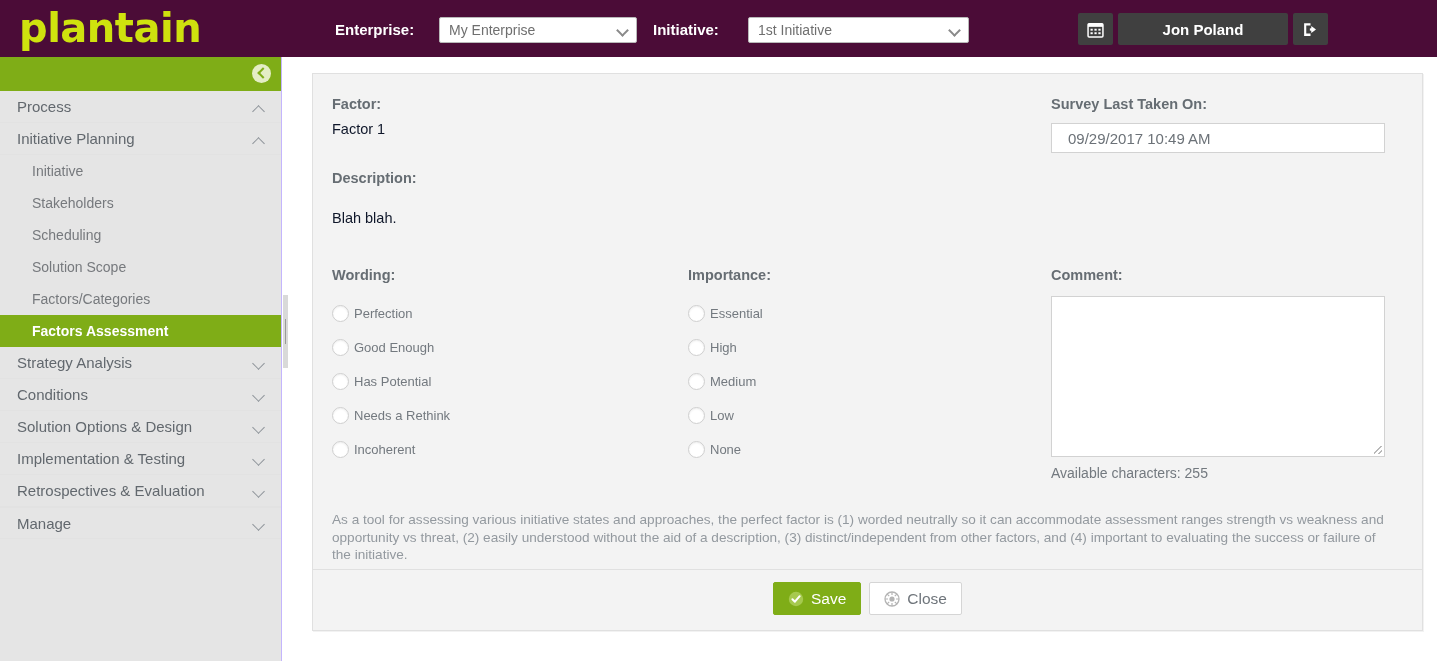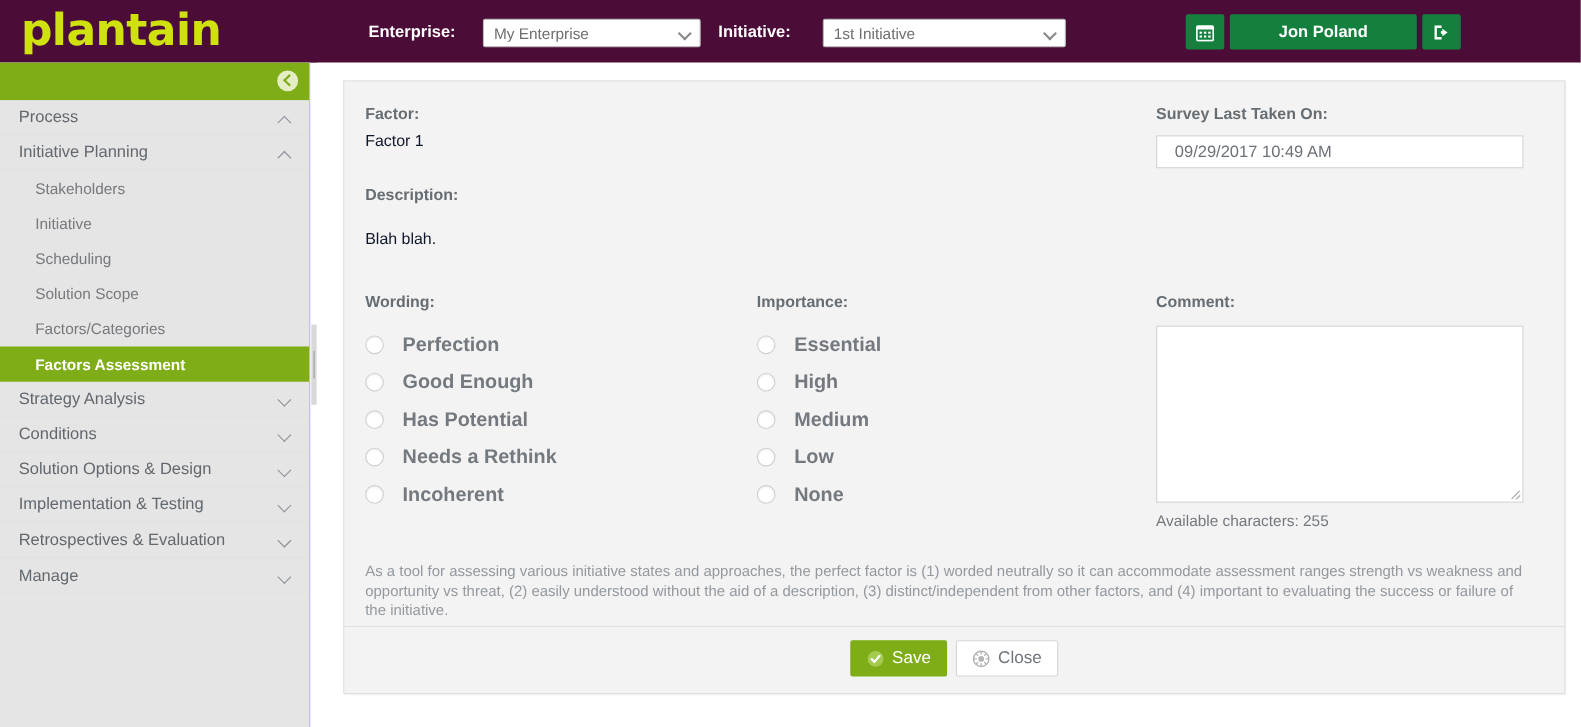--- a/index.html
+++ b/index.html
@@ -75,21 +75,21 @@
     width: 7px; height: 7px;
     border-right: 2px solid #8a8a8a;
     border-bottom: 2px solid #8a8a8a;
     transform: rotate(45deg);
   }
   #sel-enterprise { left: 439px; width: 198px; }
   #sel-initiative { left: 748px; width: 221px; }
 
   .tb-btn {
     position: absolute;
-    background: #15803d;
+    background: #404040;
     top: 13px;
     height: 32px;
     border: 0;
     border-radius: 2px;
     color: #ffffff;
     display: flex;
     align-items: center;
     justify-content: center;
     cursor: pointer;
     box-sizing: border-box;
@@ -269,24 +269,23 @@
   }
   .radio-dot {
     width: 15px; height: 15px;
     border-radius: 50%;
     background: #ffffff;
     border: 1px solid #cfcfcf;
     box-shadow: inset 0 1px 2px rgba(0,0,0,0.07);
     flex: 0 0 15px;
   }
   .radio-row .rlabel {
-    margin-left: 17px;
+    margin-left: 5px;
     color: #73797f;
-    font-size: 18px;
-    font-weight: bold;
+    font-size: 13px;
   }
 
   #blk-comment { position: absolute; left: 738px; top: 193px; }
   #blk-comment .fld-label { display: block; margin-bottom: 13px; }
   #comment-box {
     width: 334px;
     height: 161px;
     background: #ffffff;
     border: 1px solid #d2d2d2;
     box-sizing: border-box;
@@ -401,22 +400,22 @@
 
 <div id="sidebar">
   <div id="sidebar-head">
     <div id="collapse-btn">
       <span></span>
     </div>
   </div>
   <div id="sidebar-list">
       <div class="nav-group open"><span>Process</span><span class="caret"></span></div>
       <div class="nav-group open"><span>Initiative Planning</span><span class="caret"></span></div>
+      <div class="nav-item"><span>Initiative</span></div>
       <div class="nav-item"><span>Stakeholders</span></div>
-      <div class="nav-item"><span>Initiative</span></div>
       <div class="nav-item"><span>Scheduling</span></div>
       <div class="nav-item"><span>Solution Scope</span></div>
       <div class="nav-item"><span>Factors/Categories</span></div>
       <div class="nav-item active"><span>Factors Assessment</span></div>
       <div class="nav-group"><span>Strategy Analysis</span><span class="caret"></span></div>
       <div class="nav-group"><span>Conditions</span><span class="caret"></span></div>
       <div class="nav-group"><span>Solution Options &amp; Design</span><span class="caret"></span></div>
       <div class="nav-group"><span>Implementation &amp; Testing</span><span class="caret"></span></div>
       <div class="nav-group"><span>Retrospectives &amp; Evaluation</span><span class="caret"></span></div>
       <div class="nav-group sep-top"><span>Manage</span><span class="caret"></span></div>

